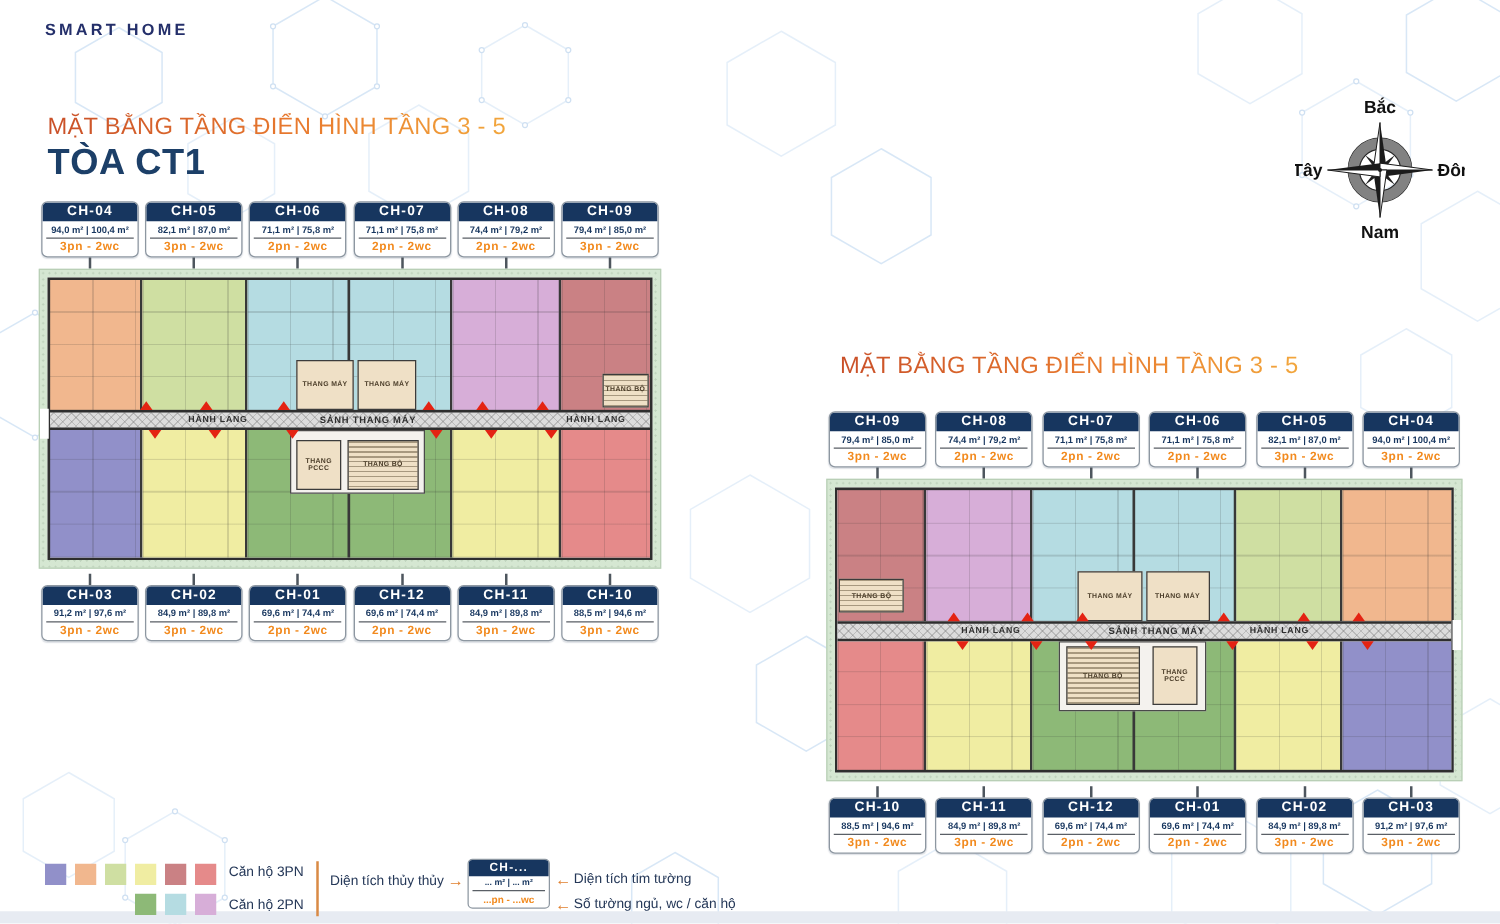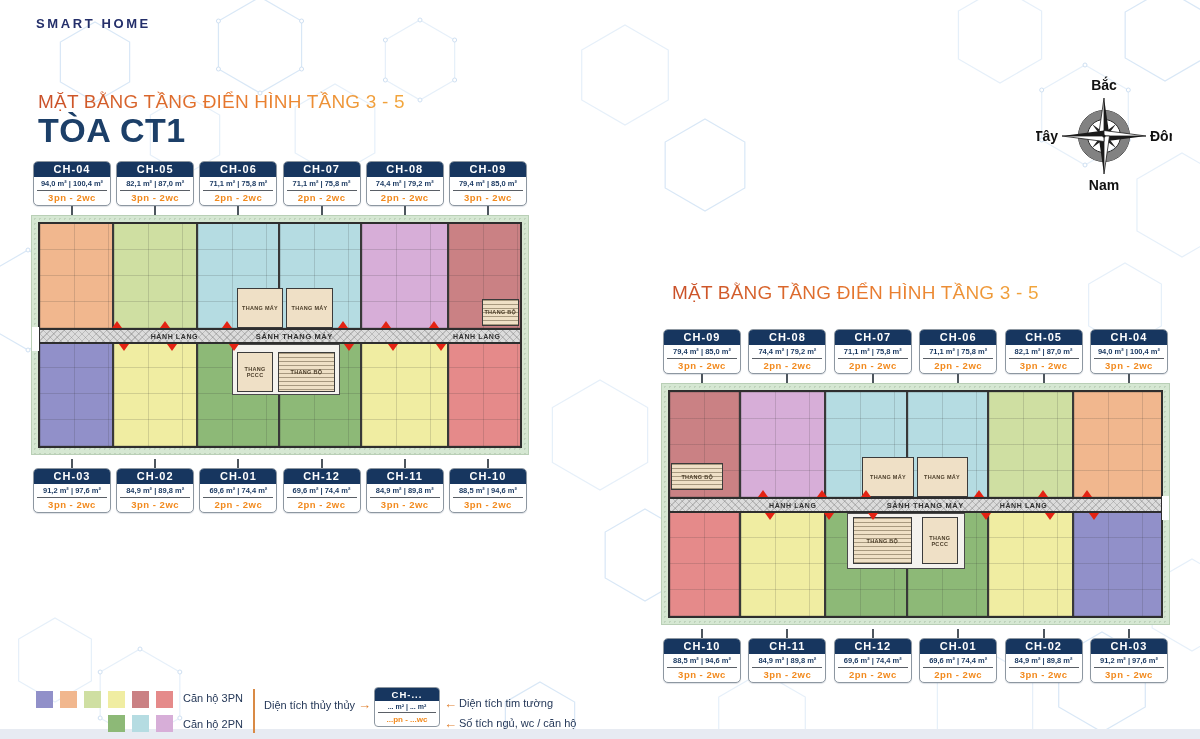--- a/index.html
+++ b/index.html
@@ -26,21 +26,21 @@
   .title-block { margin-bottom:14px; }
   #ct1 .title-block { margin-left:7px; }
   #ct2 .title-block { margin-left:11px; margin-bottom:24px; }
   .tower-heading {
     font-size:19px; font-weight:400; letter-spacing:0.2px; line-height:24px;
     background:linear-gradient(90deg,#c94f28,#e87a2e 55%,#f2a63c);
     -webkit-background-clip:text; background-clip:text;
     -webkit-text-fill-color:transparent; color:transparent;
     display:inline-block;
   }
-  .tower-name { font-size:34px; font-weight:800; color:#1c3f68; letter-spacing:0.5px; line-height:33px; }
+  .tower-name { font-size:29px; font-weight:800; color:#1c3f68; letter-spacing:0.5px; line-height:33px; }
 
   .labels-row { display:flex; justify-content:space-between; height:54px; padding:0 2px; }
   .labels-row.bottom { margin-top:4px; }
   #ct1 .labels-row, #ct1 .plan { width:498px; }
   #ct2 .labels-row, #ct2 .plan { width:509px; }
 
   .label-wrap { width:78px; display:flex; flex-direction:column; align-items:center; }
   .unit-card {
     width:78px; background:#fff; border:1px solid #8d97a1; border-radius:5px;
     overflow:hidden; text-align:center; box-shadow:0 1px 1px rgba(30,50,80,.15);
@@ -536,17 +536,17 @@
     <div class="legend-note" style="left:264px;top:15px;">Diện tích thủy thủy</div>
     <div class="legend-arrow" style="left:358px;top:13px;">→</div>
     <div class="sample-card" style="left:374px;top:3px;">
       <div class="sc-header">CH-...</div>
       <div class="sc-area">... m² | ... m²</div>
       <div class="sc-rooms">...pn - ...wc</div>
     </div>
     <div class="legend-arrow" style="left:444px;top:12px;">←</div>
     <div class="legend-note" style="left:459px;top:13px;">Diện tích tim tường</div>
     <div class="legend-arrow" style="left:444px;top:32px;">←</div>
-    <div class="legend-note" style="left:459px;top:33px;">Số tích ngủ, wc / căn hộ</div>
+    <div class="legend-note" style="left:459px;top:33px;">Số tường ngủ, wc / căn hộ</div>
   </div>
 
   <div class="bottom-strip"></div>
 </div>
 
 </body></html>

